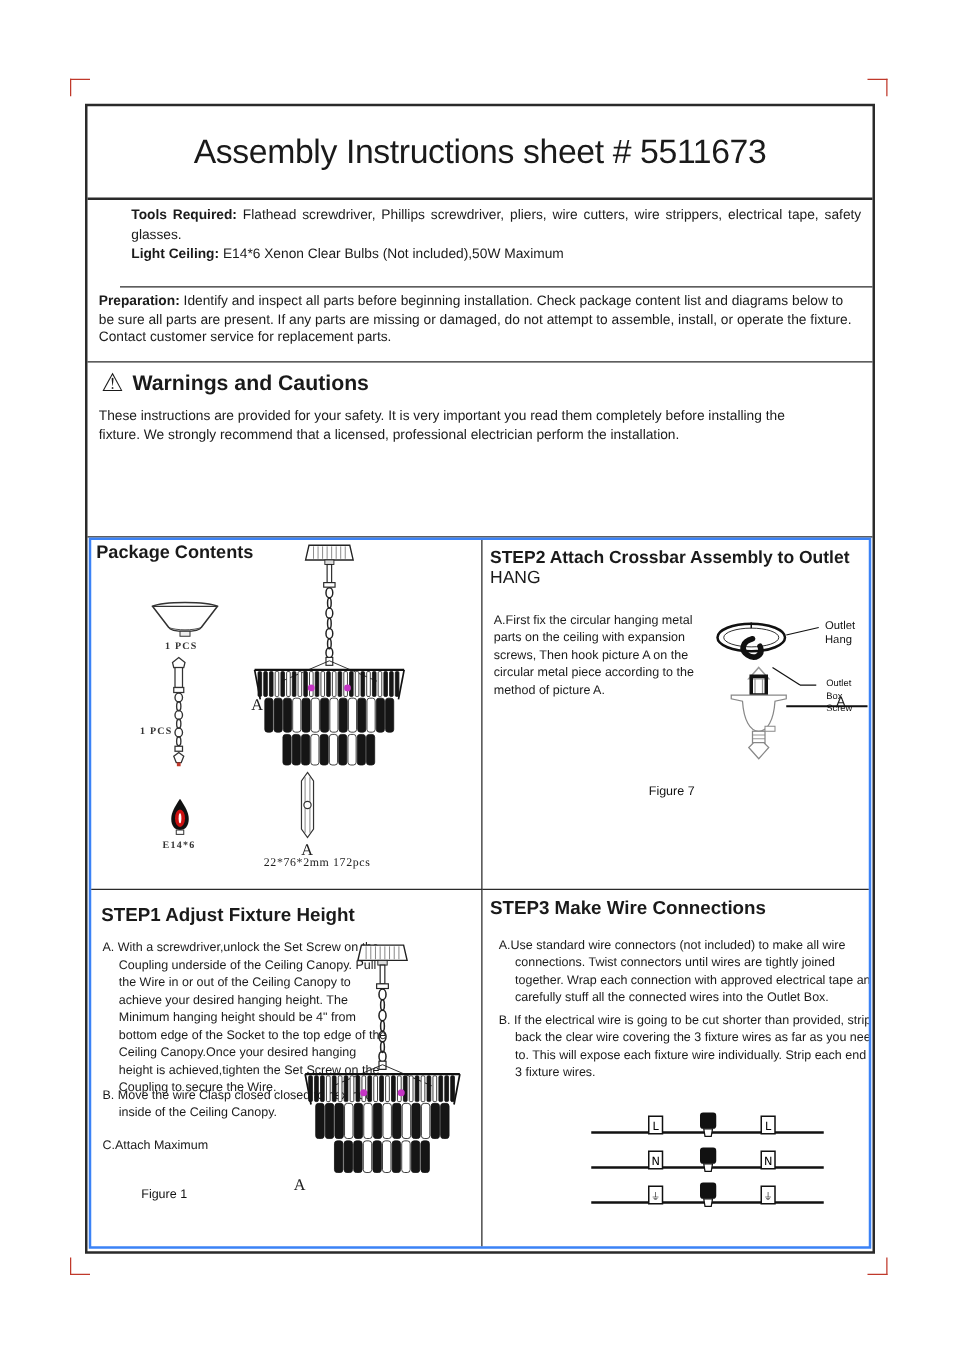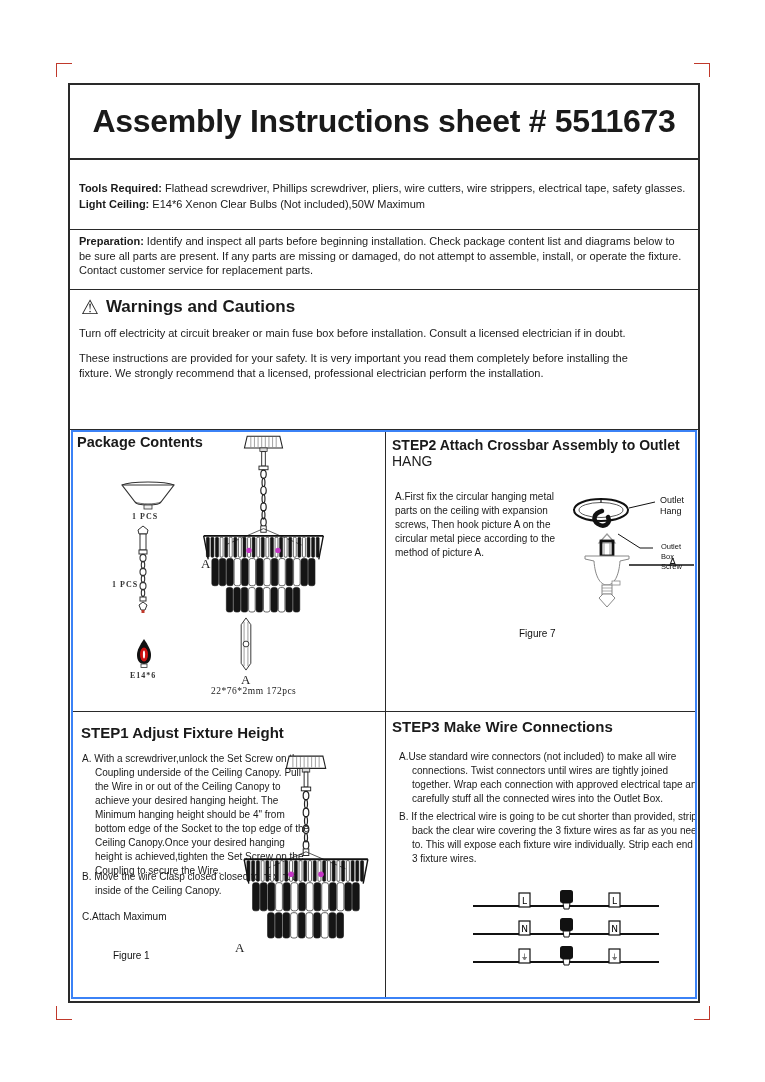--- a/index.html
+++ b/index.html
@@ -9,22 +9,22 @@
   .crop{position:absolute;width:15px;height:13px;}
   .crop.tl{left:56px;top:63px;border-top:1.5px solid #c0392b;border-left:1.5px solid #c0392b;}
   .crop.tr{left:694px;top:63px;border-top:1.5px solid #c0392b;border-right:1.5px solid #c0392b;}
   .crop.bl{left:56px;top:1006px;border-bottom:1.5px solid #c0392b;border-left:1.5px solid #c0392b;}
   .crop.br{left:694px;top:1006px;border-bottom:1.5px solid #c0392b;border-right:1.5px solid #c0392b;}
 
   .sheet{position:absolute;left:68px;top:83px;width:632px;height:920px;
          border:2px solid #2a2a2a;box-sizing:border-box;background:#fff;}
   .sec{box-sizing:border-box;border-bottom:1.6px solid #2a2a2a;}
   .title-sec{height:75px;border-bottom:2px solid #2a2a2a;display:flex;align-items:center;justify-content:center;}
-  .title-sec h1{margin:0;font-size:32px;font-weight:bold;letter-spacing:-0.3px;}
-  .tools-sec{height:70px;padding:21px 9px 0 9px;font-size:11px;line-height:1.42;}
+  .title-sec h1{margin:0;font-size:27px;font-weight:normal;letter-spacing:-0.3px;}
+  .tools-sec{height:70px;padding:5px 9px 0 9px;font-size:11px;line-height:1.42;margin-left:26px;}
   .tools-sec p{margin:0;}
   .just{text-align:justify;}
   .time-row{margin-top:5px;}
   .serif{font-family:"Liberation Serif",serif;font-size:11.5px;}
   .gap-l{margin-left:14px;}
   .prep-sec{height:60px;padding:4px 9px 0 9px;font-size:11px;line-height:1.32;}
   .prep-sec p{margin:0;}
   .warn-sec{height:140px;padding:2px 9px 0 9px;}
   .warn-title{display:flex;align-items:center;margin:5px 0 9px 0;}
   .warn-title .tri{font-size:20px;line-height:1;margin:0 7px 0 2px;}
@@ -171,21 +171,20 @@
     <div class="sec prep-sec">
       <p><b>Preparation:</b>
         <span>Identify and inspect all parts before beginning installation. Check package content list and diagrams below to be sure all parts are present. If any parts are missing or damaged, do not attempt to assemble, install, or operate the fixture. Contact customer service for replacement parts.</span></p>
     </div>
 
     <div class="sec warn-sec">
       <div class="warn-title">
         <span class="tri">⚠</span>
         <h2>Warnings and Cautions</h2>
       </div>
-      <p>Turn off electricity at circuit breaker or main fuse box before installation. Consult a licensed electrician if in doubt.</p>
       <p class="p2">These instructions are provided for your safety. It is very important you read them completely before installing the fixture. We strongly recommend that a licensed, professional electrician perform the installation.</p>
     </div>
 
     <div class="grid">
 
       <div class="cell tl">
         <h3 class="abs" style="left:4px;top:2px;font-size:14.5px;">Package Contents</h3>
 
         <svg class="abs" style="left:46px;top:46px;" width="58" height="32" viewBox="0 0 58 32">
           <path d="M3,7 C12,3 46,3 55,7 L42,24 C40,28 18,28 16,24 Z" fill="#fff" stroke="#333" stroke-width="1.2"></path>

